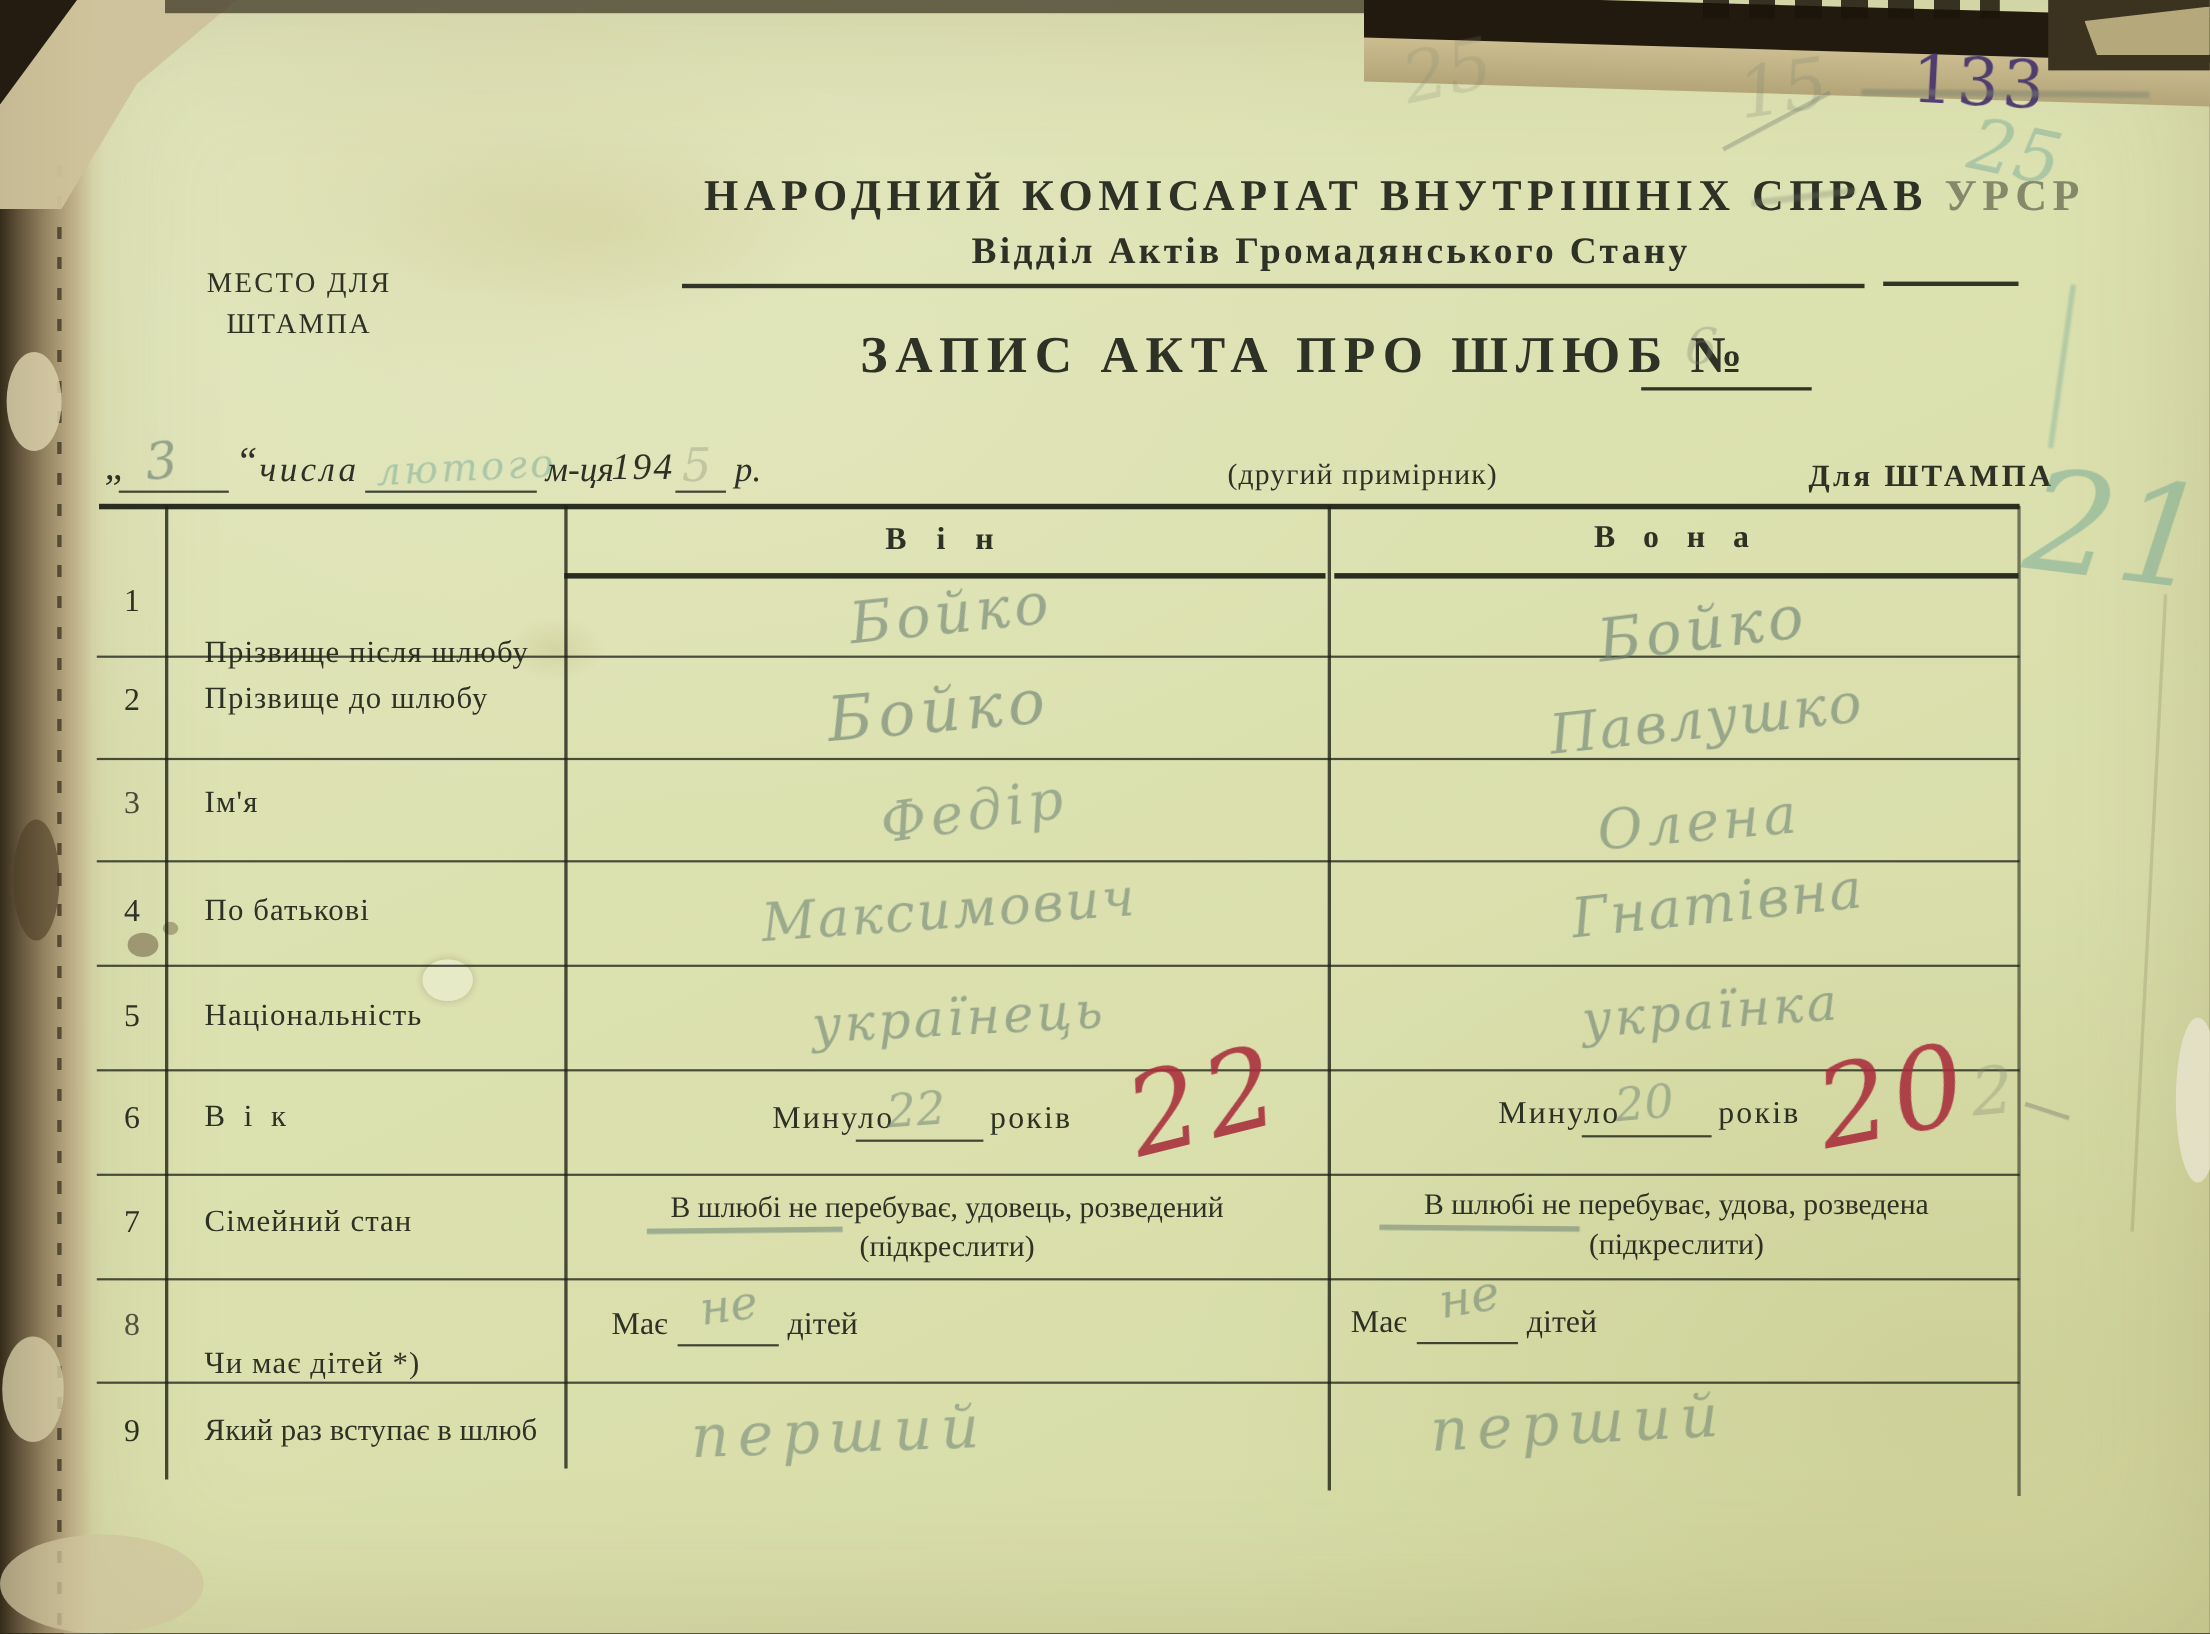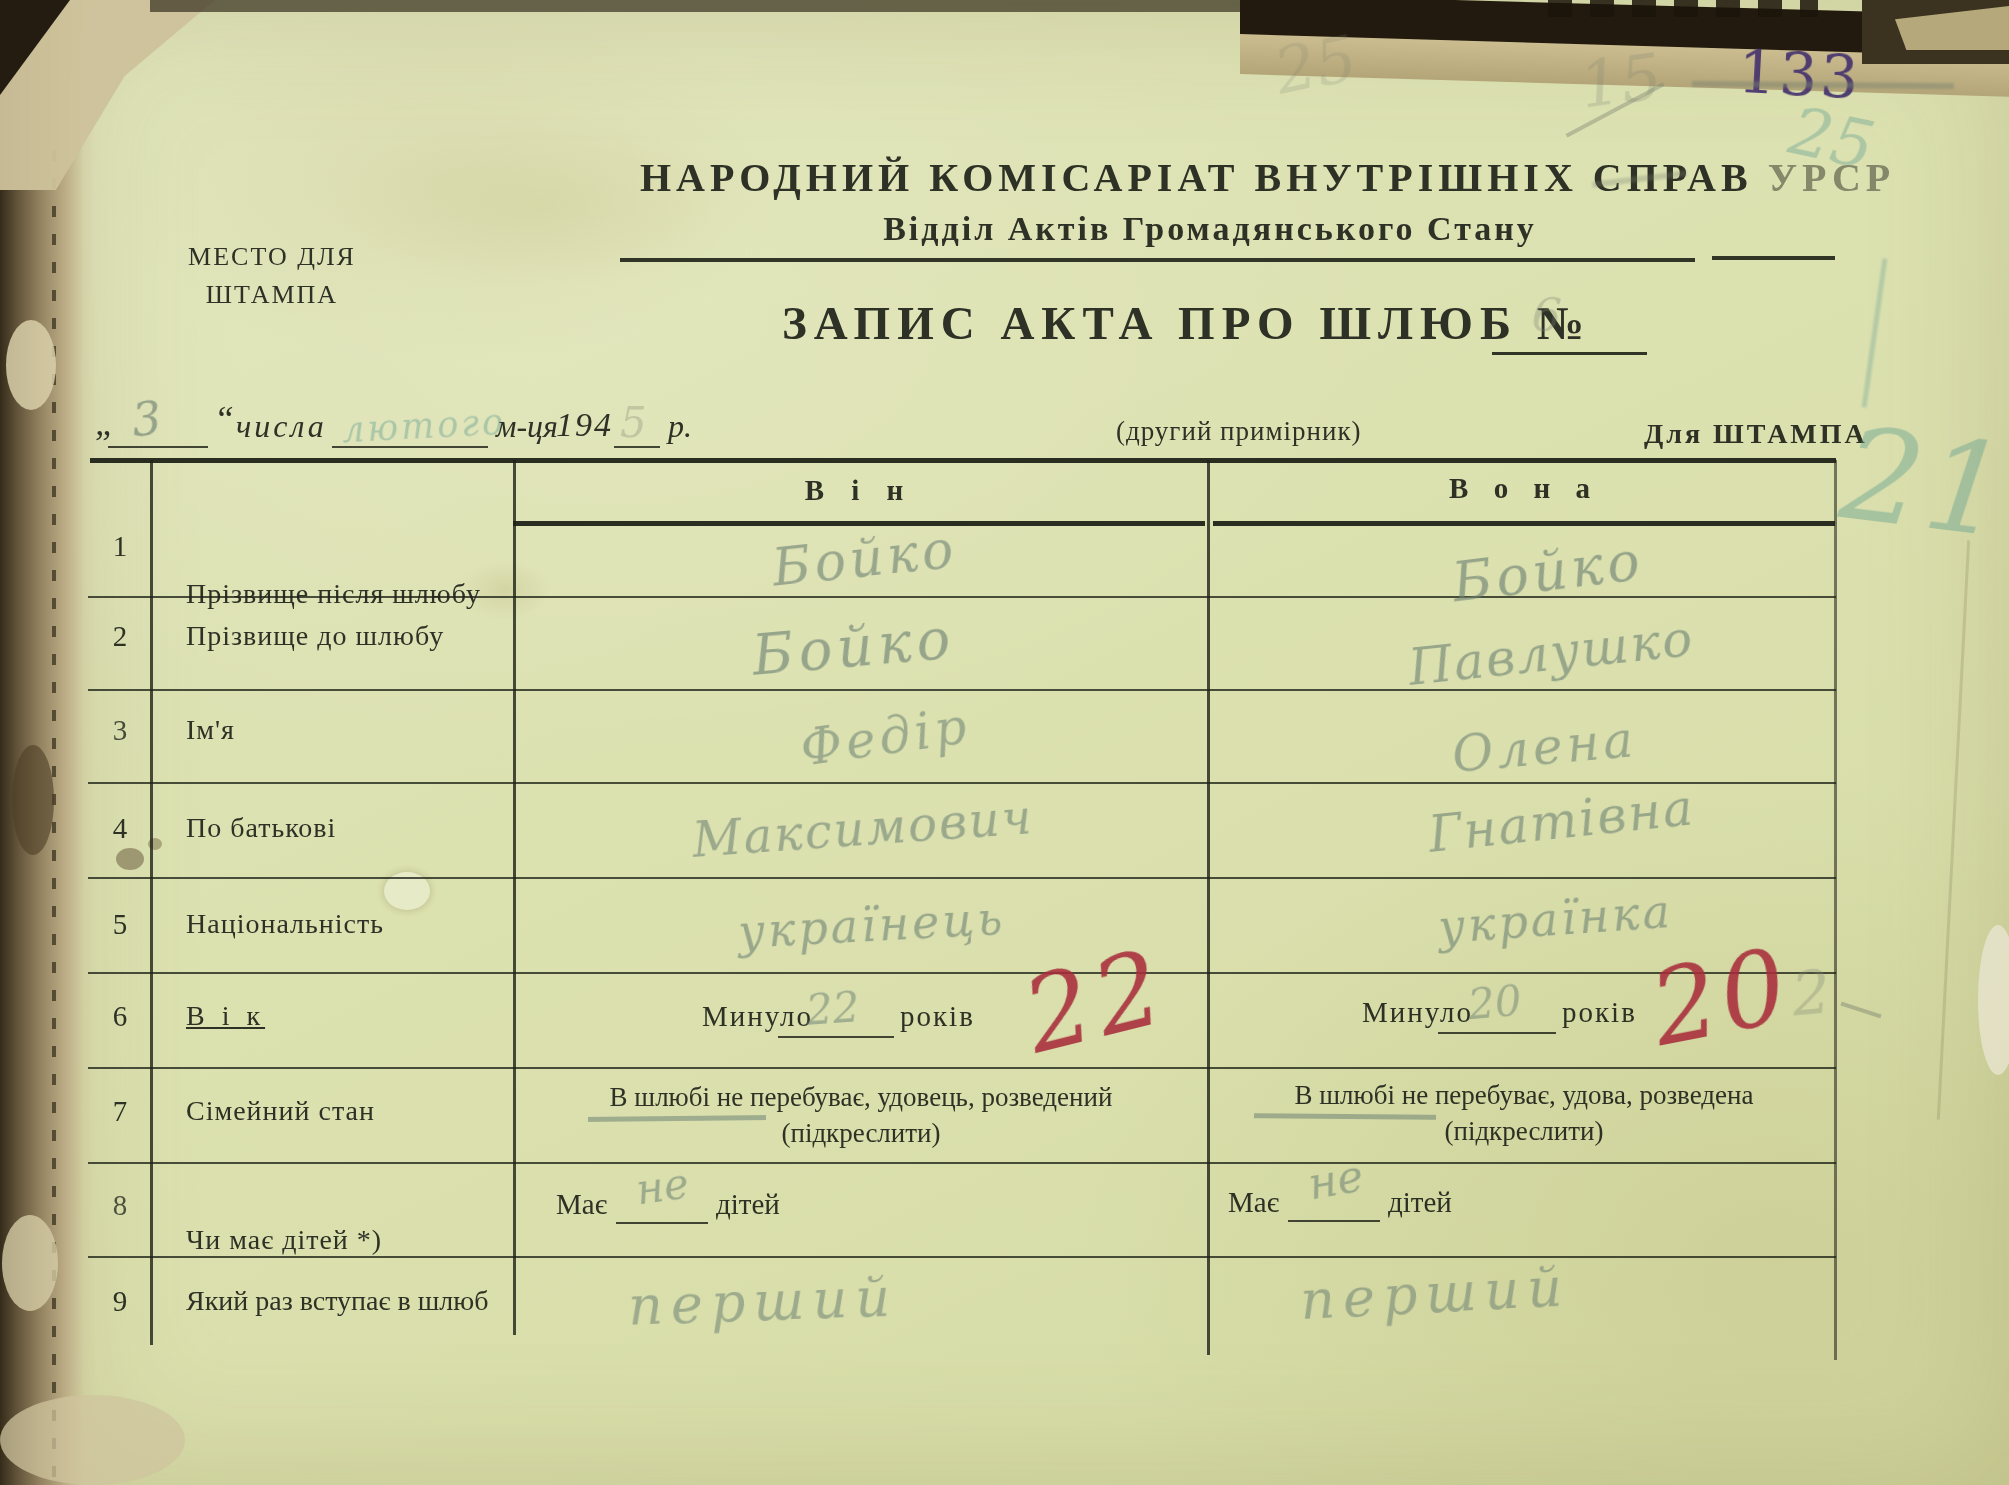--- a/index.html
+++ b/index.html
@@ -131,21 +131,21 @@
 <div class="abs print" style="left:186px;top:530px;font-size:28px;letter-spacing:1px;margin-top:48px;">Прізвище після шлюбу</div>
 <div class="abs print ctr" style="left:95px;top:620px;width:50px;font-size:29px;">2</div>
 <div class="abs print" style="left:186px;top:620px;font-size:28px;letter-spacing:1px;">Прізвище до шлюбу</div>
 <div class="abs print ctr" style="left:95px;top:714px;width:50px;font-size:29px;opacity:.85;">3</div>
 <div class="abs print" style="left:186px;top:714px;font-size:28px;letter-spacing:1px;">Ім'я</div>
 <div class="abs print ctr" style="left:95px;top:812px;width:50px;font-size:29px;">4</div>
 <div class="abs print" style="left:186px;top:812px;font-size:28px;letter-spacing:1px;">По батькові</div>
 <div class="abs print ctr" style="left:95px;top:908px;width:50px;font-size:29px;">5</div>
 <div class="abs print" style="left:186px;top:908px;font-size:28px;letter-spacing:1px;">Національність</div>
 <div class="abs print ctr" style="left:95px;top:1000px;width:50px;font-size:29px;">6</div>
-<div class="abs print" style="left:186px;top:1000px;font-size:28px;letter-spacing:5px;text-decoration:underline;">В і к</div>
+<div class="abs print" style="left:186px;top:1000px;font-size:28px;letter-spacing:5px;">В і к</div>
 <div class="abs print ctr" style="left:95px;top:1095px;width:50px;font-size:29px;">7</div>
 <div class="abs print" style="left:186px;top:1095px;font-size:28px;letter-spacing:1px;">Сімейний стан</div>
 <div class="abs print ctr" style="left:95px;top:1189px;width:50px;font-size:29px;opacity:.8;">8</div>
 <div class="abs print" style="left:186px;top:1224px;font-size:28px;letter-spacing:1px;">Чи має дітей *)</div>
 <div class="abs print ctr" style="left:95px;top:1285px;width:50px;font-size:29px;">9</div>
 <div class="abs print" style="left:186px;top:1285px;font-size:28px;">Який раз вступає в шлюб</div>
 
 <div class="abs hw" style="left:772px;top:528px;font-size:52px;letter-spacing:4px;transform:rotate(-6deg);opacity:.75;">Бойко</div>
 <div class="abs hw" style="left:1452px;top:540px;font-size:54px;letter-spacing:4px;transform:rotate(-7deg);opacity:.78;">Бойко</div>
 

